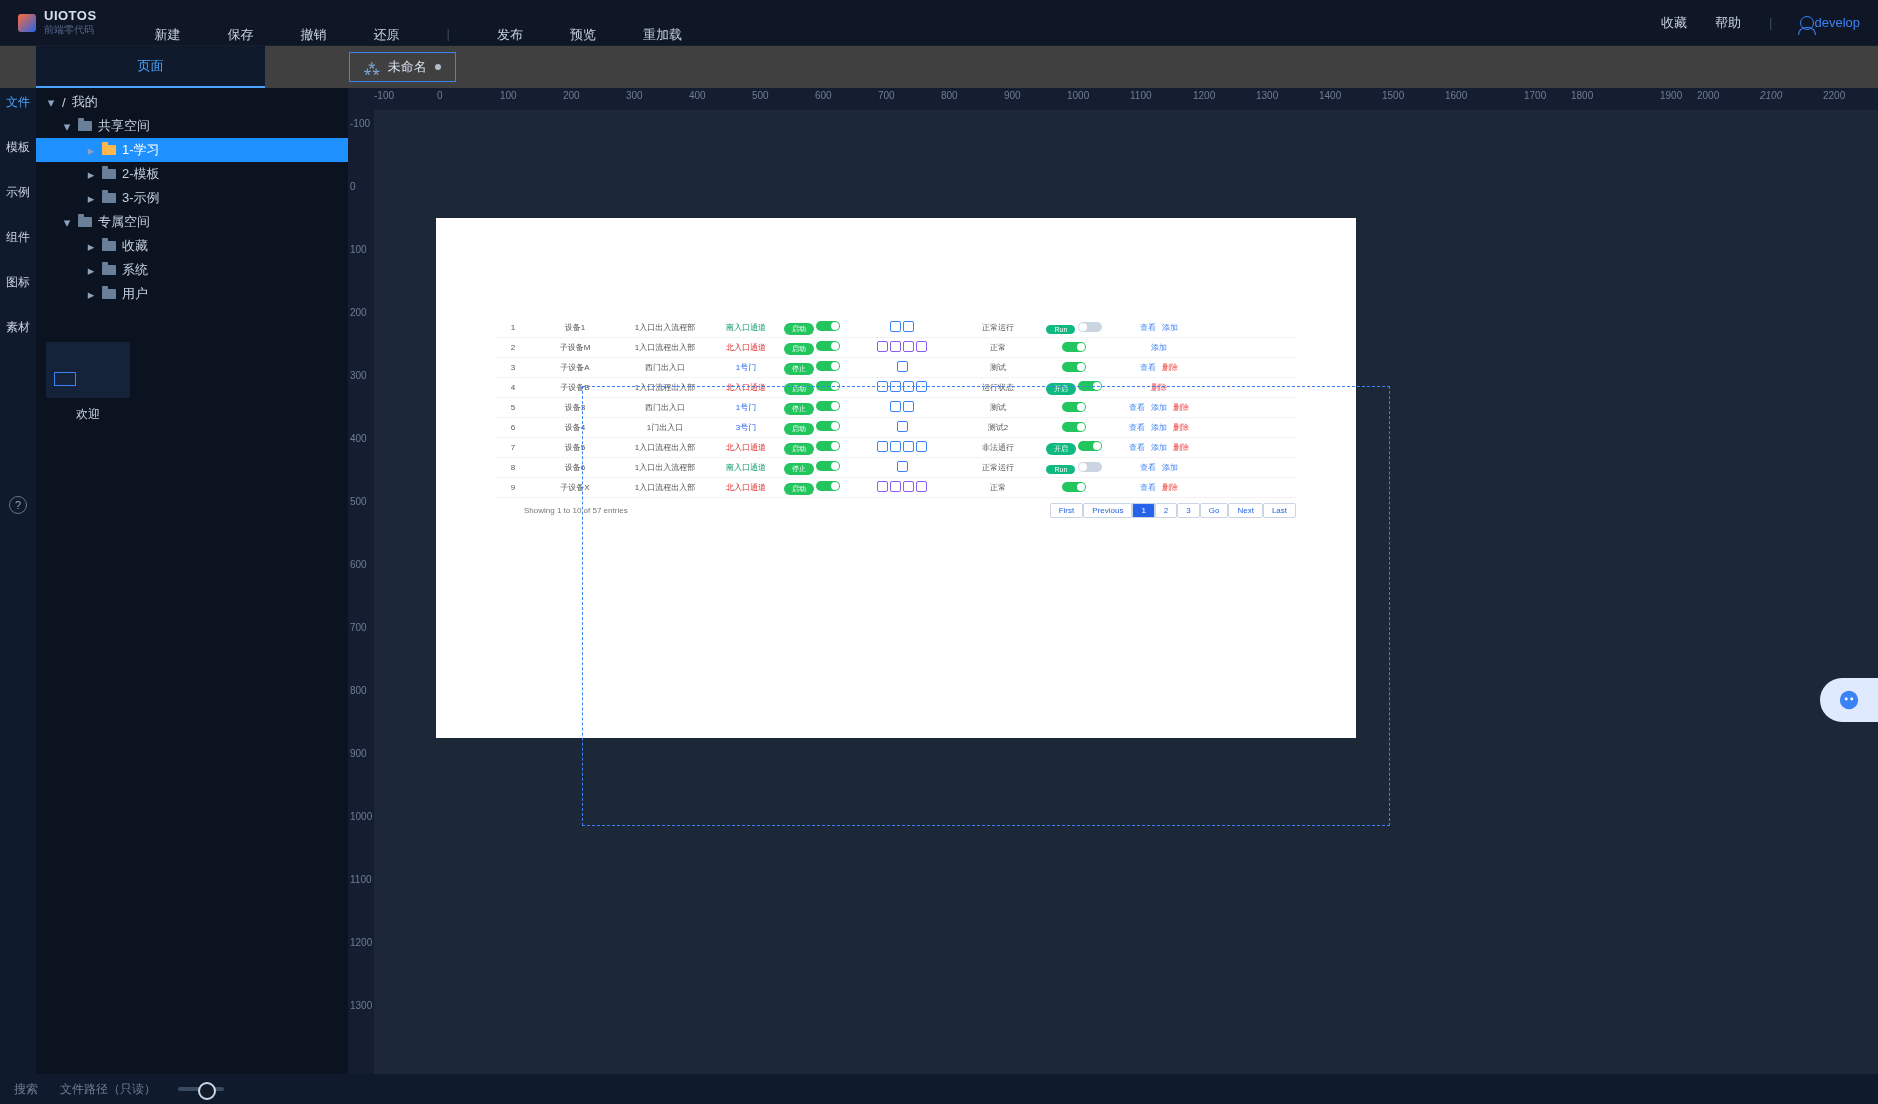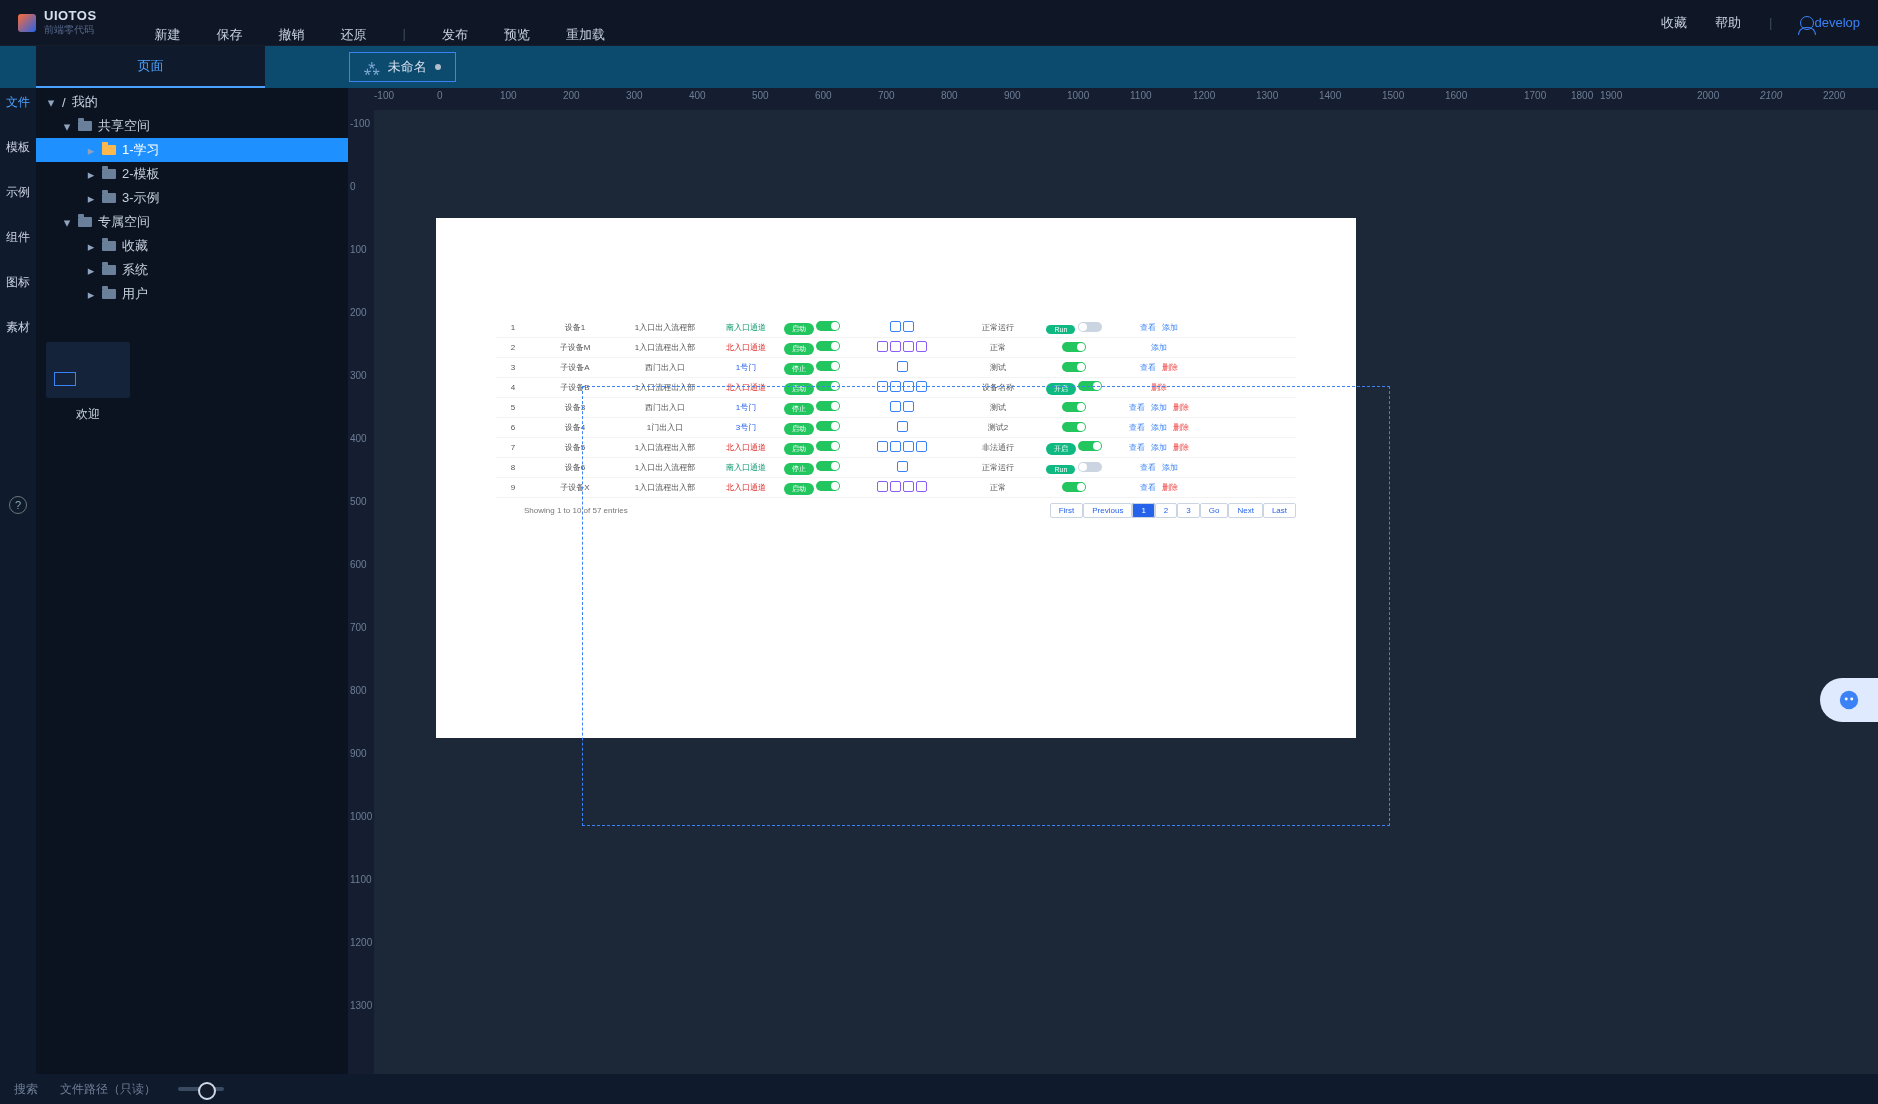--- a/index.html
+++ b/index.html
@@ -26,31 +26,31 @@
   .logo {
     display: flex; align-items: center; gap: 8px;
     color: #d6e0ee; font-weight: 600; letter-spacing: 0.5px;
     margin-right: 30px;
   }
   .logo-mark {
     width: 18px; height: 18px; border-radius: 3px;
     background: linear-gradient(135deg, #ff6b35 0%, #2563eb 100%);
   }
   .logo-sub { font-size: 10px; color: #568; font-weight: 400; display:block; letter-spacing:0;}
-  .menu { display:flex; gap:36px;margin-top:24px; }
+  .menu { display:flex; gap:47px;margin-top:24px; }
   .menu-item { color:#c8d1e0; cursor:pointer; }
   .menu-sep { color:#3a4a60; }
   .right-menu { margin-left:auto; display:flex; gap:28px; align-items:center;}
   .user { color:#3b82f6; display:flex; align-items:center; }
   .user-icon{width:14px;height:14px;border:1.5px solid #3b82f6;border-radius:50%;position:relative;}
   .user-icon:after{content:"";position:absolute;left:-3px;right:-3px;bottom:-6px;height:7px;border:1.5px solid #3b82f6;border-bottom:none;border-radius:10px 10px 0 0;}
 
   
   .sec-row {
-    height: 42px; background:#0c4a6e; display:flex; align-items:stretch;
+    height: 42px; background:#404040; display:flex; align-items:stretch;
   }
   .sec-left { width:265px; display:flex; }
   .file-tab-gap{width:36px;}
   .page-tab {
     flex:1; display:flex; align-items:center; justify-content:center;
     color:#4ba3ff; border-bottom:2px solid #4ba3ff; background:#101a2d;
   }
   .doc-tab {
     margin-left:84px; height:30px; align-self:center; display:flex;align-items:center;gap:8px;
     padding:0 14px; border:1px solid #3b82f6; color:#d6e0ee; font-size:13px;
@@ -265,21 +265,21 @@
         <span class="tick" style="left: 656px;">900</span>
         <span class="tick" style="left: 719px;">1000</span>
         <span class="tick" style="left: 782px;">1100</span>
         <span class="tick" style="left: 845px;">1200</span>
         <span class="tick" style="left: 908px;">1300</span>
         <span class="tick" style="left: 971px;">1400</span>
         <span class="tick" style="left: 1034px;">1500</span>
         <span class="tick" style="left: 1097px;">1600</span>
         <span class="tick" style="left: 1160px; margin-left: 16px;">1700</span>
         <span class="tick" style="left: 1223px;">1800</span>
-        <span class="tick" style="left: 1252px;">1900</span>
+        <span class="tick" style="left: 1312px;">1900</span>
         <span class="tick" style="left: 1349px;">2000</span>
         <span class="tick" style="left: 1412px; font-style: italic;">2100</span>
         <span class="tick" style="left: 1475px;">2200</span>
       </div>
     <div class="ruler-v" id="rulerV">
         <span class="tick" style="top: 8px;">-100</span>
         <span class="tick" style="top: 71px;">0</span>
         <span class="tick" style="top: 134px;">100</span>
         <span class="tick" style="top: 197px;">200</span>
         <span class="tick" style="top: 260px;">300</span>
@@ -331,21 +331,21 @@
               <div><span class="toggle"></span></div>
               <div><span class="lk">查看</span><span class="lk red">删除</span></div>
             </div>
             <div class="pt-row">
               <div>4</div>
               <div>子设备B</div>
               <div>1入口流程出入部</div>
               <div><span class="red-t">北入口通道</span></div>
               <div><span class="pill green">启动</span> <span class="toggle"></span></div>
               <div><span class="ico"></span><span class="ico"></span><span class="ico"></span><span class="ico"></span></div>
-              <div>设备名称</div>
+              <div>运行状态</div>
               <div><span class="pill teal">开启</span> <span class="toggle"></span></div>
               <div><span class="lk red">删除</span></div>
             </div>
             <div class="pt-row">
               <div>5</div>
               <div>设备3</div>
               <div>西门出入口</div>
               <div><span class="blue-t">1号门</span></div>
               <div><span class="pill green">停止</span> <span class="toggle"></span></div>
               <div><span class="ico"></span><span class="ico"></span></div>

